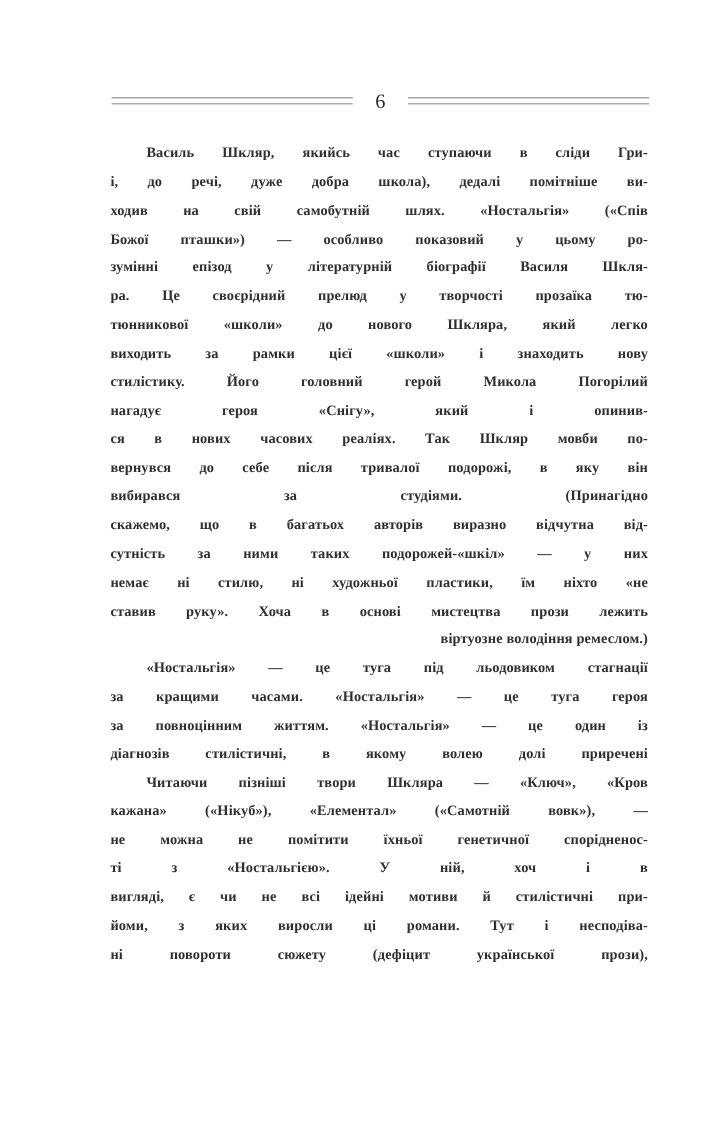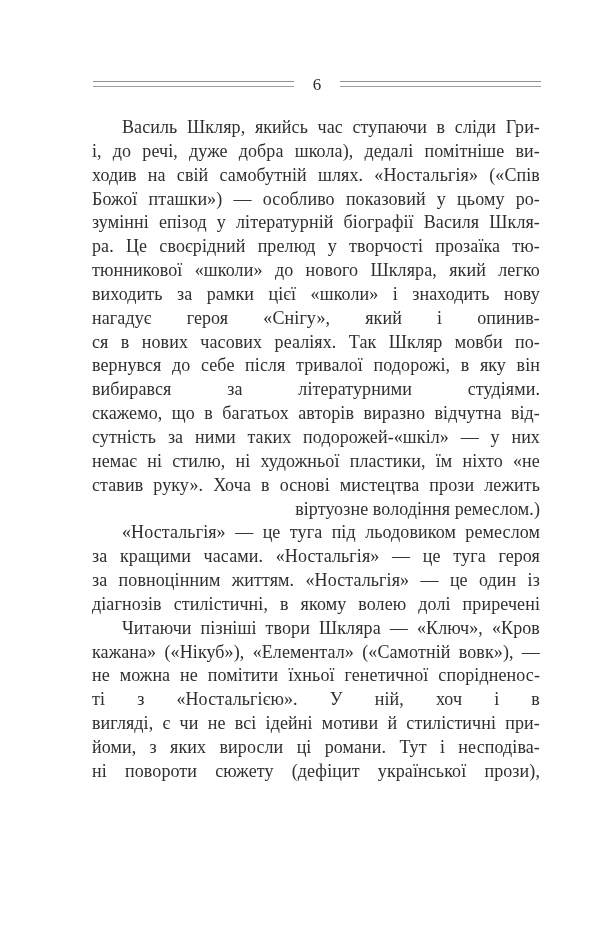--- a/index.html
+++ b/index.html
@@ -41,23 +41,24 @@
     font-size: 17px;
     line-height: 1;
     color: #2e2e2e;
   }
   
   .text-block {
     position: absolute;
     left: 92px;
     top: 116px;
     width: 448px;
-    font-size: 18px;
+    font-size: 12px;
     color: #2f2f2f;
     letter-spacing: 0.1px;
+    font-weight: bold;
   }
   .line {
     height: 23.85px;
     line-height: 23.85px;
     display: flex;
     justify-content: space-between;
     white-space: nowrap;
   }
   .line span { white-space: pre; }
   .line.plain {
@@ -150,20 +151,28 @@
         <span>виходить</span>
         <span>за</span>
         <span>рамки</span>
         <span>цієї</span>
         <span>«школи»</span>
         <span>і</span>
         <span>знаходить</span>
         <span>нову</span>
       </div>
       <div class="line">
+        <span>стилістику.</span>
+        <span>Його</span>
+        <span>головний</span>
+        <span>герой</span>
+        <span>Микола</span>
+        <span>Погорілий</span>
+      </div>
+      <div class="line">
         <span>нагадує</span>
         <span>героя</span>
         <span>«Снігу»,</span>
         <span>який</span>
         <span>і</span>
         <span>опинив-</span>
       </div>
       <div class="line">
         <span>ся</span>
         <span>в</span>
@@ -182,22 +191,22 @@
         <span>після</span>
         <span>тривалої</span>
         <span>подорожі,</span>
         <span>в</span>
         <span>яку</span>
         <span>він</span>
       </div>
       <div class="line">
         <span>вибирався</span>
         <span>за</span>
-        <span>літературними</span>
         <span>студіями.</span>
+        <span>(Принагідно</span>
       </div>
       <div class="line">
         <span>скажемо,</span>
         <span>що</span>
         <span>в</span>
         <span>багатьох</span>
         <span>авторів</span>
         <span>виразно</span>
         <span>відчутна</span>
         <span>від-</span>
@@ -234,21 +243,21 @@
         <span>лежить</span>
       </div>
       <div class="line plain">віртуозне володіння ремеслом.)</div>
       <div class="line indent">
         <span>«Ностальгія»</span>
         <span>—</span>
         <span>це</span>
         <span>туга</span>
         <span>під</span>
         <span>льодовиком</span>
-        <span>ремеслом</span>
+        <span>стагнації</span>
       </div>
       <div class="line">
         <span>за</span>
         <span>кращими</span>
         <span>часами.</span>
         <span>«Ностальгія»</span>
         <span>—</span>
         <span>це</span>
         <span>туга</span>
         <span>героя</span>

